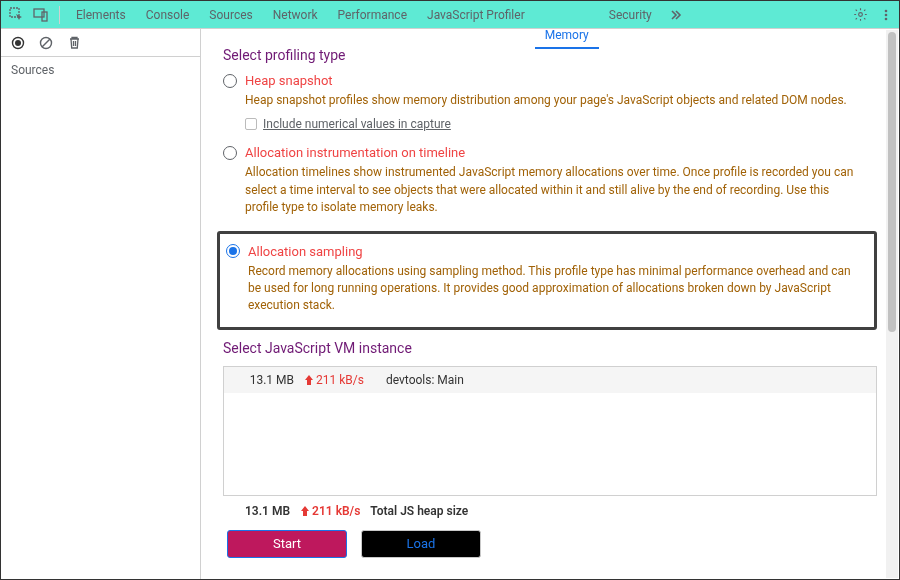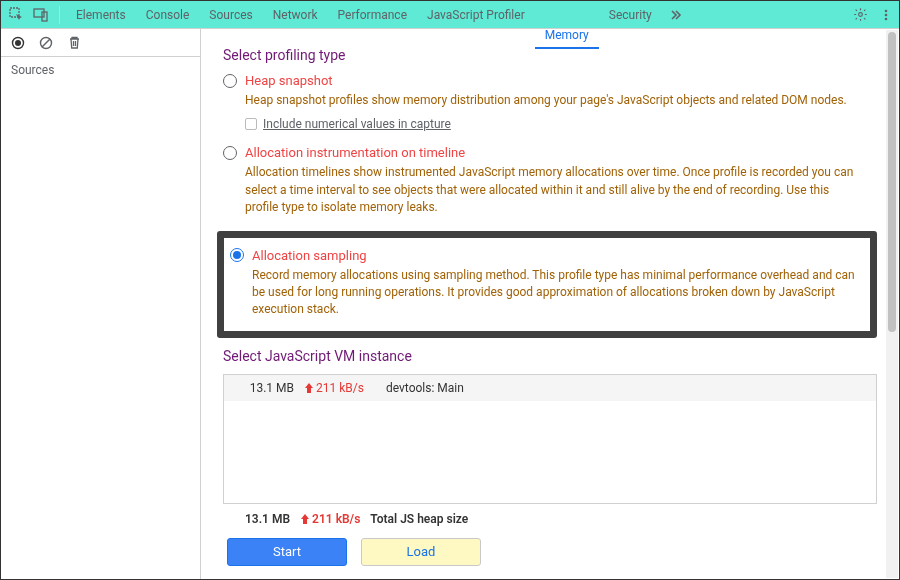--- a/index.html
+++ b/index.html
@@ -28,36 +28,36 @@
 .option { margin-bottom: 14px; }
 .option-head { display: flex; align-items: center; gap: 8px; }
 .radio-outer { width: 14px; height: 14px; border: 1px solid #5f6368; border-radius: 50%; display: flex; align-items: center; justify-content: center; flex-shrink: 0; cursor: pointer; }
 .radio-outer.selected { border-color: #1a73e8; }
 .radio-inner { width: 8px; height: 8px; background: #1a73e8; border-radius: 50%; }
 .option-label { font-size: 13px; color: #ef4444; }
 .option-desc { font-size: 12px; color: #a16207; margin: 4px 0 0 22px; line-height: 1.45; max-width: 620px; }
 .sub-check { margin: 8px 0 0 22px; display: flex; align-items: center; gap: 6px; color: #5f6368; font-size: 12px; text-decoration: underline; }
 .checkbox { width: 12px; height: 12px; border: 1px solid #bbb; border-radius: 2px; cursor: pointer; }
 
-.highlight-box { border: 7px solid #404040; border-radius: 3px; padding: 10px 10px 12px 6px; margin: 6px 0 10px -6px; }
+.highlight-box { border: 3px solid #404040; border-radius: 3px; padding: 10px 10px 12px 6px; margin: 6px 0 10px -6px; }
 
 .vm-list { border: 1px solid #d0d0d0; height: 130px; margin-top: 6px; background: #fff; }
 .vm-row { display: flex; align-items: center; gap: 10px; padding: 6px 10px; font-size: 12px; background: #f5f5f5; }
 .vm-row .size { width: 60px; text-align: right; color: #333; }
 .vm-row .rate { display:flex; align-items:center; gap:2px; color: #e53935; width: 72px; }
 .vm-row .name { color: #333; }
 
 .footer-stats { display: flex; align-items: center; gap: 10px; padding: 8px 10px 8px 22px; font-size: 12px; }
 .footer-stats .size { font-weight: 600; color: #333; }
 .footer-stats .rate { display:flex; align-items:center; gap:2px; color: #e53935; font-weight: 600; }
 .footer-stats .label { font-weight: 600; color: #333; }
 
 .buttons { display: flex; gap: 14px; padding: 4px 0 0 4px; }
-.btn { width: 120px; height: 28px; border-radius: 3px; border: 1px solid #c9c9c9; background: #fef9c3; color: #1a73e8; font-size: 13px; cursor: pointer; display: flex; align-items: center; justify-content: center; }
-.btn.primary { background: #3b82f6; color: #fff; border-color: #1a73e8; }
+.btn { width: 120px; height: 28px; border-radius: 3px; border: 1px solid #c9c9c9; background: #000000; color: #1a73e8; font-size: 13px; cursor: pointer; display: flex; align-items: center; justify-content: center; }
+.btn.primary { background: #be185d; color: #fff; border-color: #1a73e8; }
 
 .scrollbar { position: absolute; right: 1px; top: 29px; width: 12px; bottom: 1px; background: #f1f1f1; }
 .scrollbar-thumb { position: absolute; left: 2px; right: 2px; top: 2px; height: 300px; background: #c1c1c1; border-radius: 4px; }
 svg { display: block; }
 </style>
 </head>
 <body>
 
 <div class="tabbar">
   <div class="picker">

